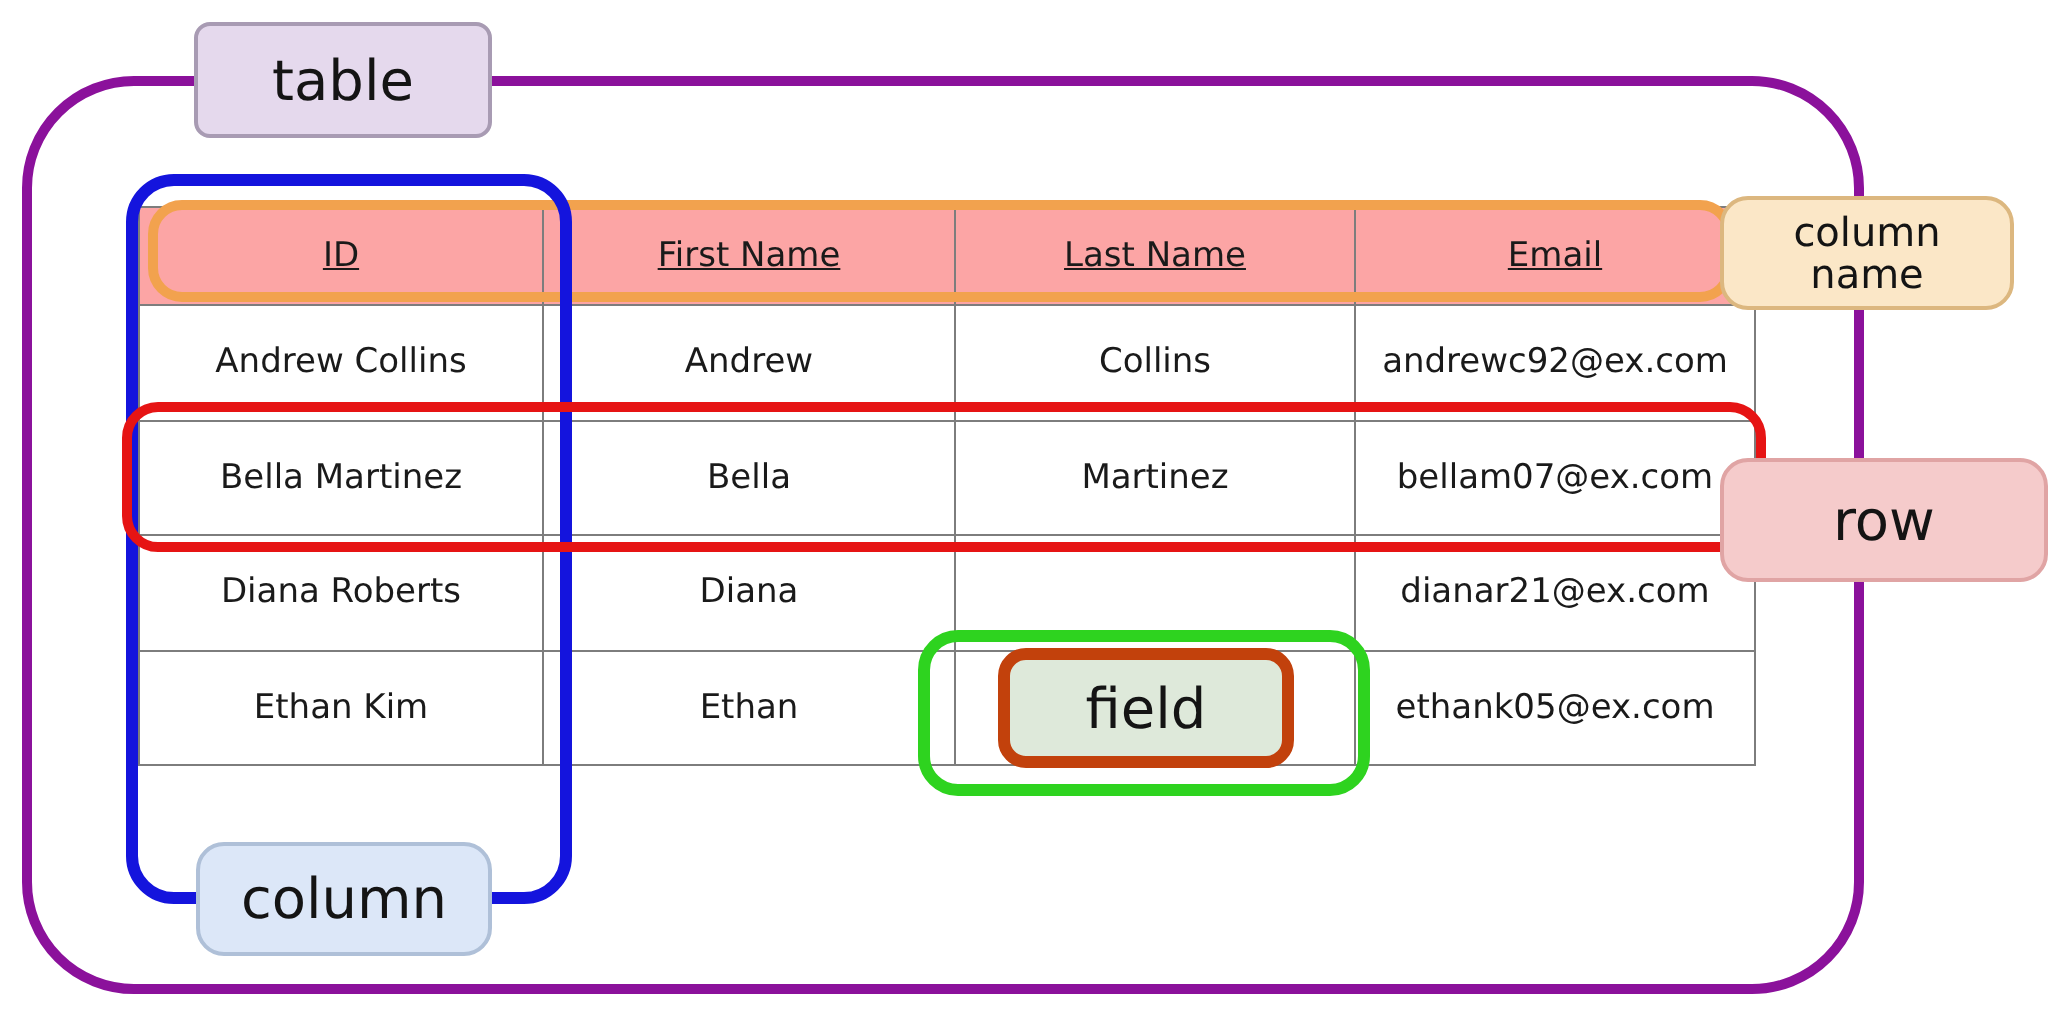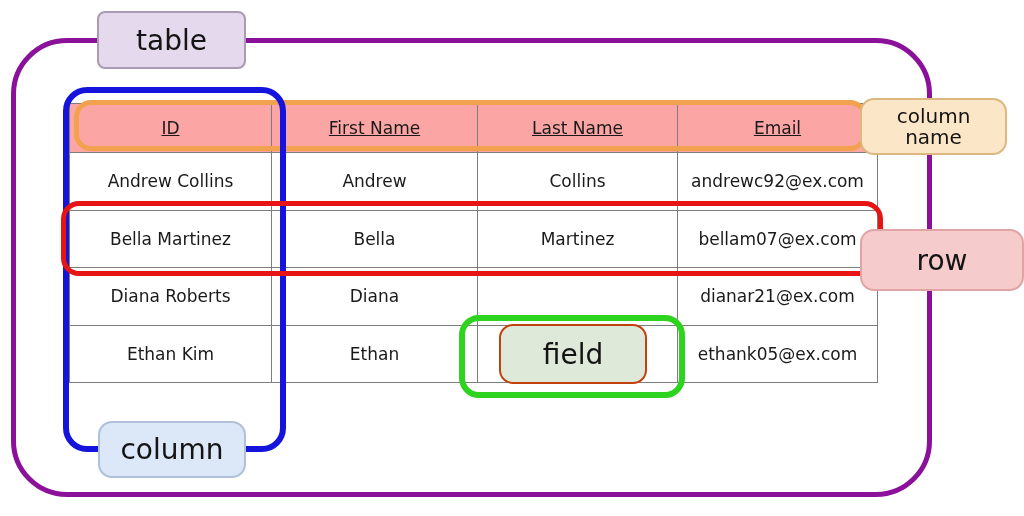--- a/index.html
+++ b/index.html
@@ -43,21 +43,21 @@
     left:860px; top:98px; width:147px; height:57px; font-size:20px;
     background:#fbe7c7; border:2px solid #dcb77f; border-radius:14px;
     flex-direction:column; justify-content:space-evenly; line-height:1; padding:4px 0;
   }
   #row-tag {
     left:860px; top:229px; width:164px; height:62px; font-size:28px;
     background:#f5cbcb; border:2px solid #e0a4a4; border-radius:14px;
   }
   #field-tag {
     left:499px; top:324px; width:148px; height:60px; font-size:28px;
-    background:#dee9da; border:2px solid #c2410c; border-radius:14px;
+    background:#dee9da; border:6px solid #c2410c; border-radius:14px;
   }
   #column-tag {
     left:98px; top:421px; width:148px; height:57px; font-size:28px;
     background:#dce7f8; border:2px solid #afc0d8; border-radius:14px;
   }
 </style>
 </head>
 <body>
 
 <div id="canvas">

